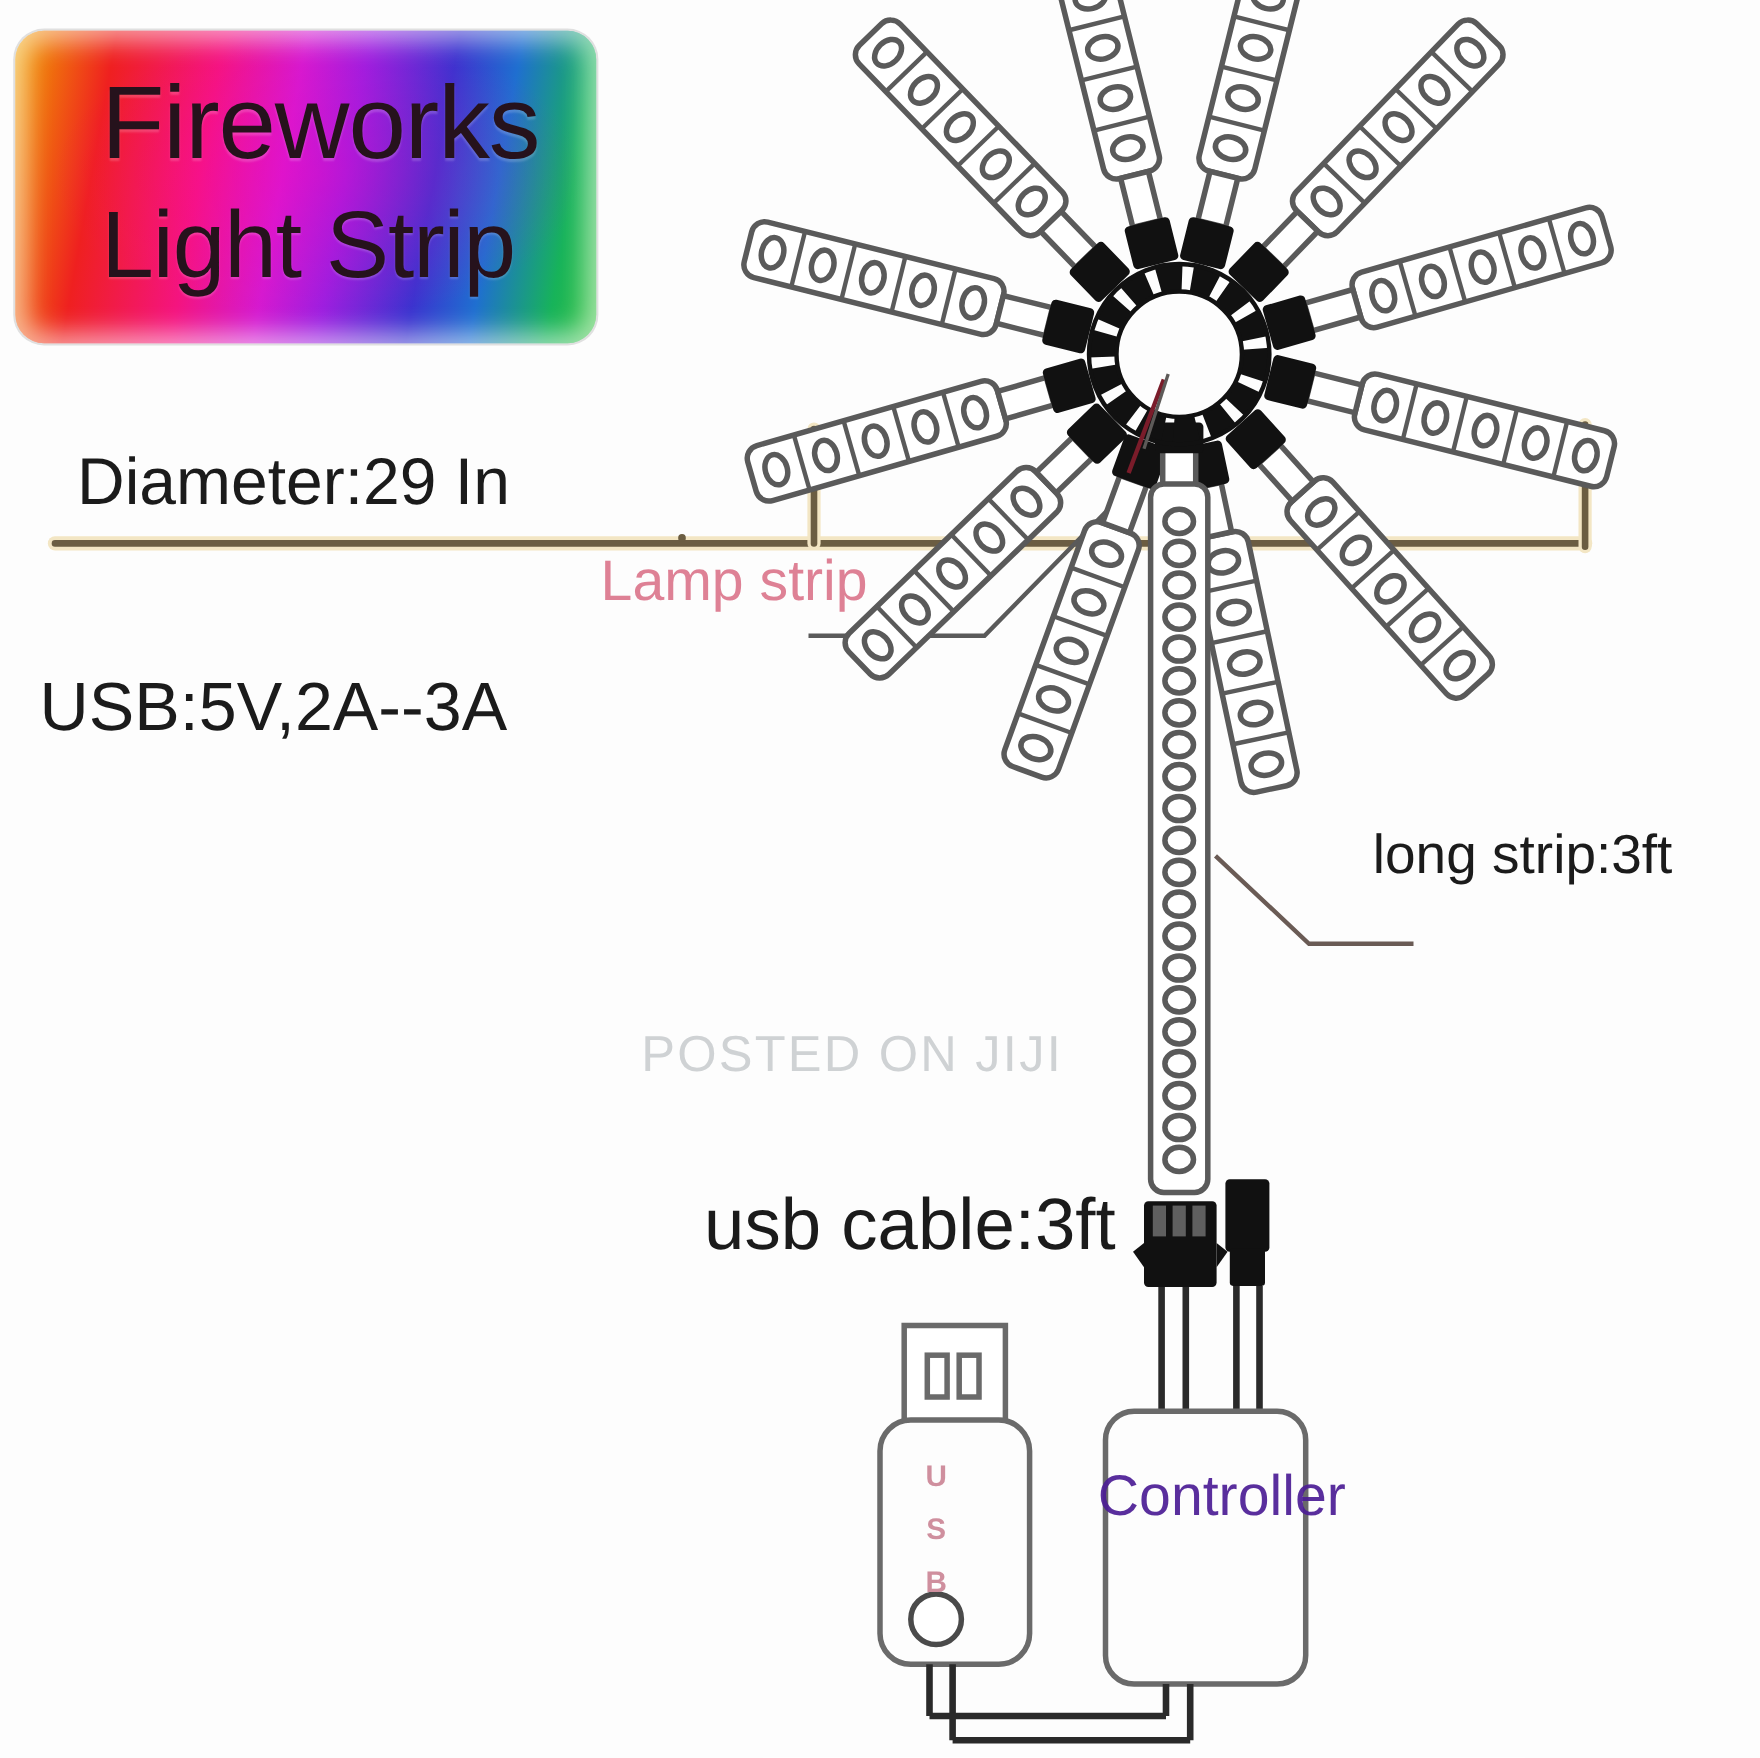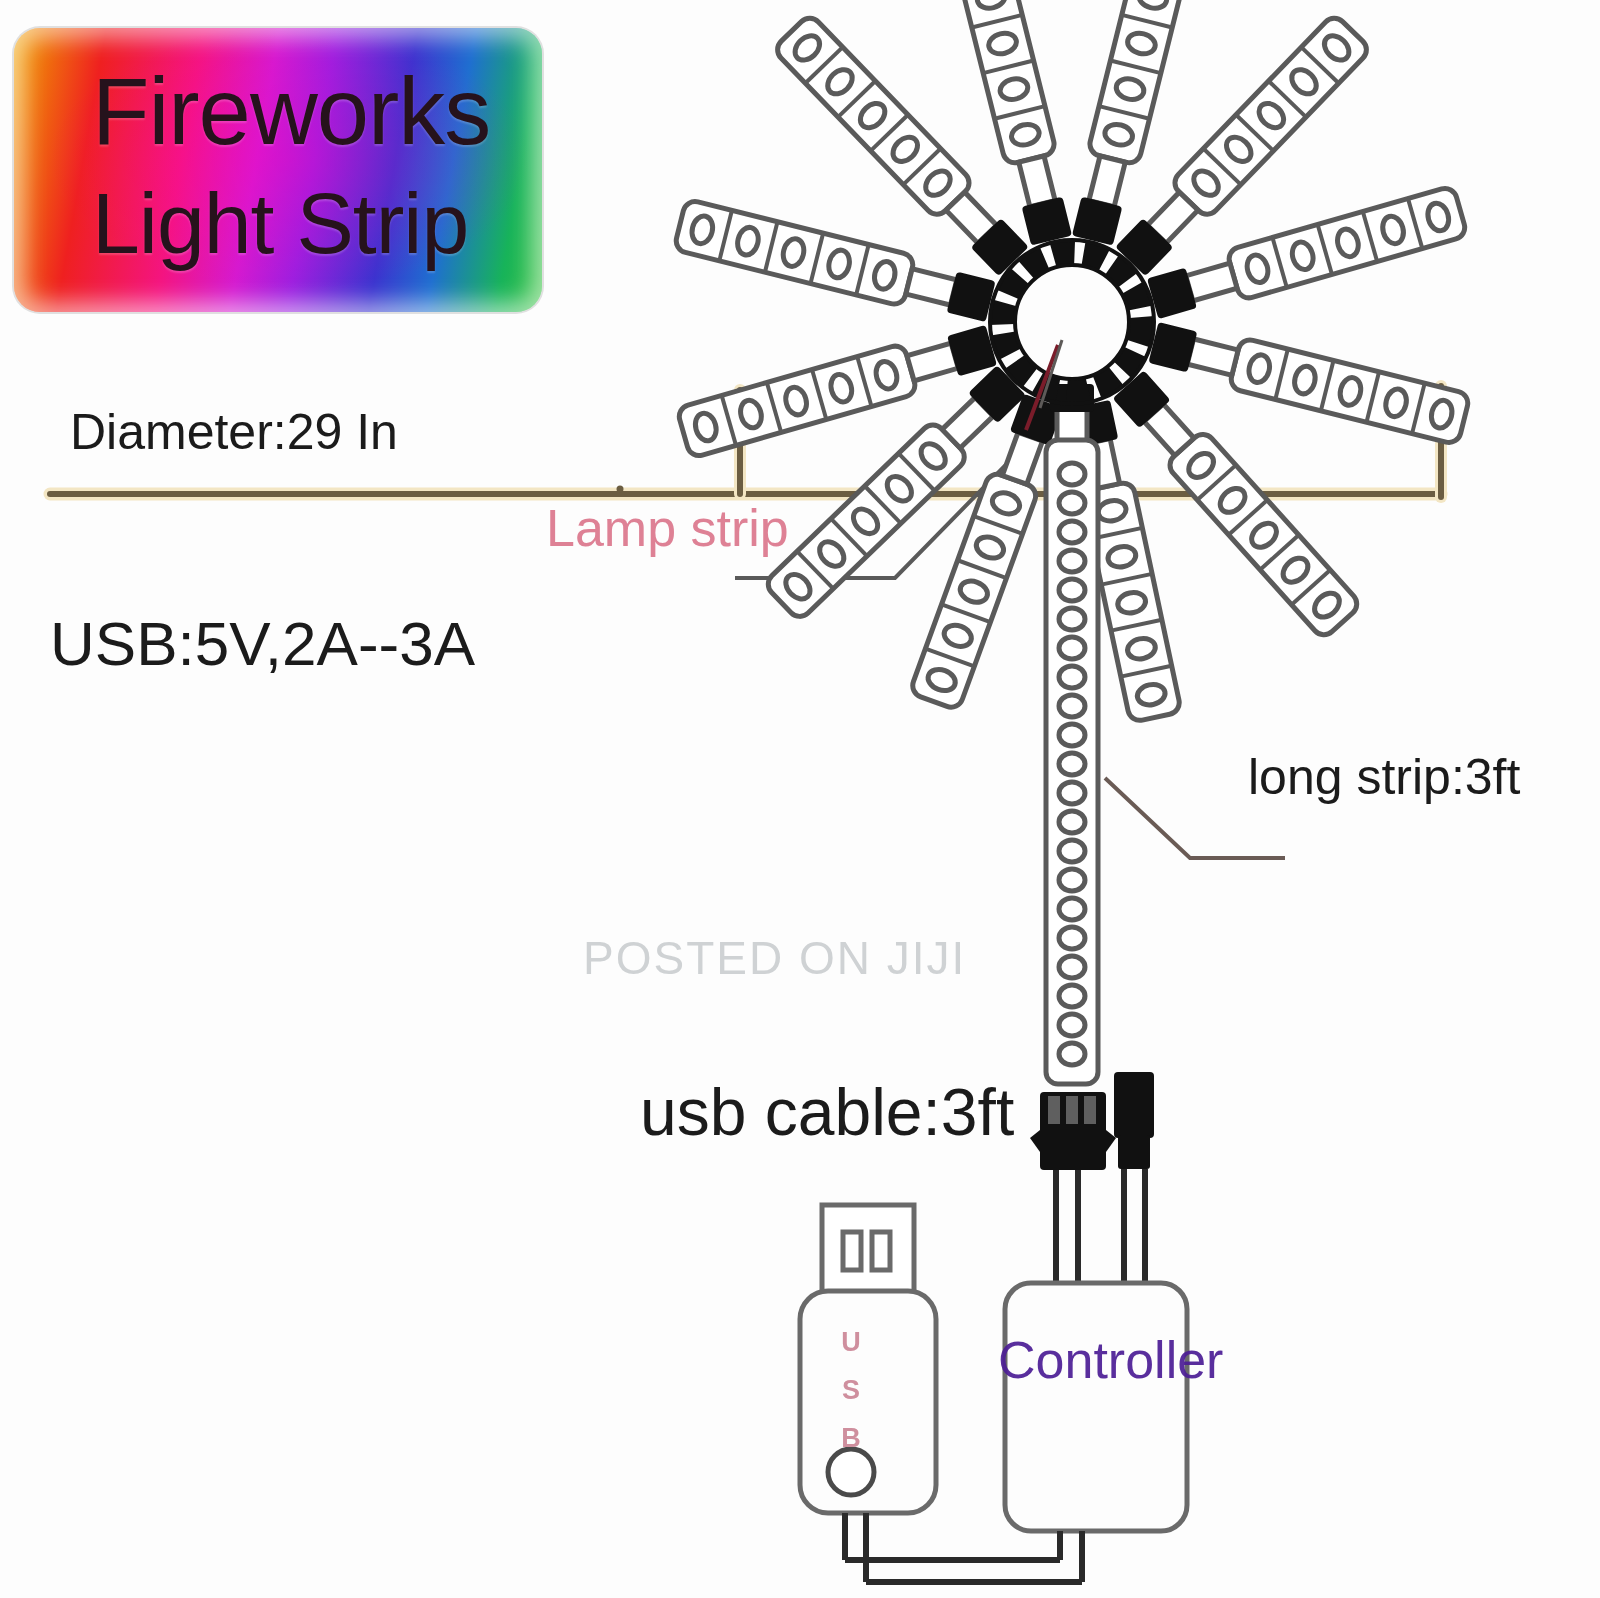--- a/index.html
+++ b/index.html
@@ -15,22 +15,22 @@
   }
   .badge:after{content:"";position:absolute;inset:0;border-radius:26px;
     background:radial-gradient(ellipse at 52% 46%, rgba(255,0,190,.30), rgba(255,255,255,0) 62%);}
   .badge-l1,.badge-l2{position:absolute;left:34px;color:#26121c;font-weight:400;
     letter-spacing:-1px;text-shadow:0 2px 2px rgba(255,255,255,.18);z-index:2;white-space:nowrap;margin-left:44px;}
   .badge-l1{top:36px;font-size:94px;line-height:96px;}
   .badge-l2{top:150px;font-size:86px;line-height:90px;}
 
   
   .lbl{position:absolute;color:#1b1b1b;white-space:nowrap;}
-  .lbl-diameter{left:70px;top:403px;font-size:50px;}
-  .lbl-usb{left:36px;top:608px;font-size:62px;margin-left:14px;}
+  .lbl-diameter{left:70px;top:403px;font-size:60px;}
+  .lbl-usb{left:36px;top:608px;font-size:62px;}
   .lbl-long{left:1248px;top:748px;font-size:50px;}
   .lbl-usbcable{left:640px;top:1074px;font-size:66px;}
 
   
   .pink{position:absolute;white-space:nowrap;color:#e08497;}
   .lbl-lamp{left:546px;top:498px;font-size:52px;color:#de8195;}
   .lbl-controller{left:998px;top:1330px;font-size:52px;color:#4c1d95;opacity:.92;}
 
   
   .wm{position:absolute;color:#cfd2d4;white-space:nowrap;font-weight:400;margin-top:48px;}

